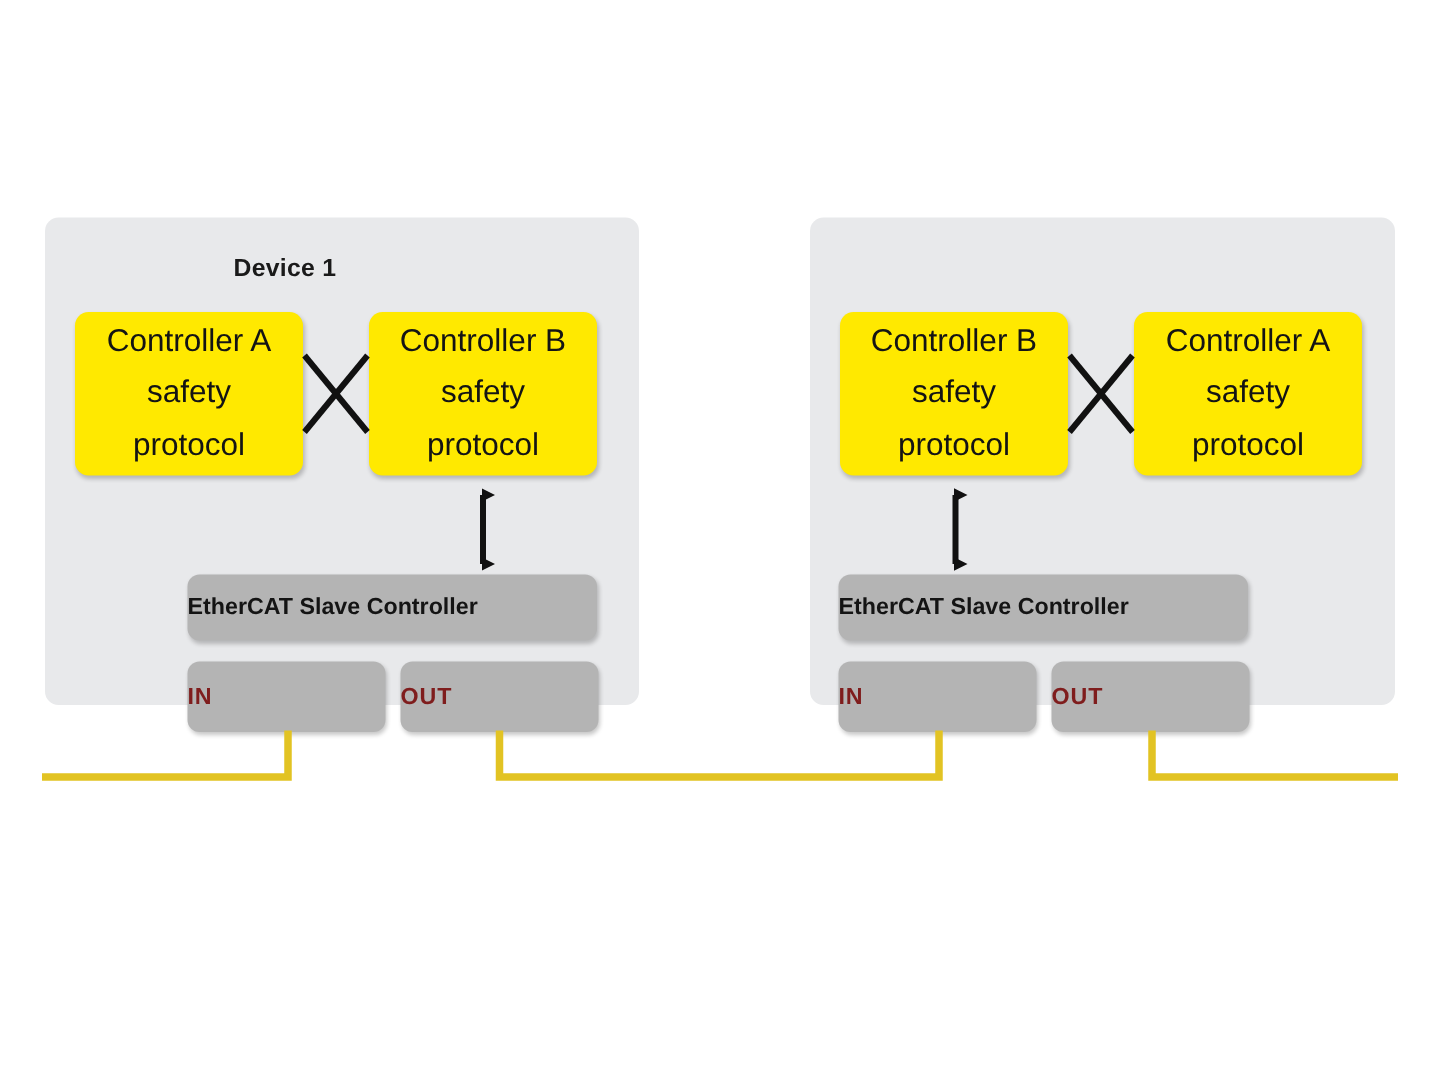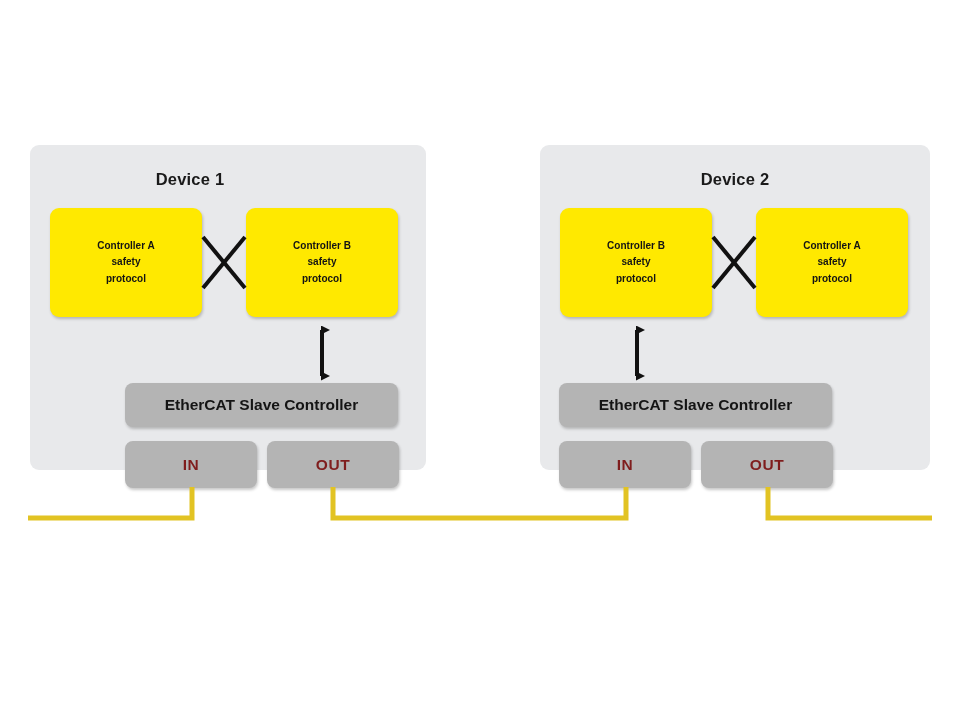--- a/index.html
+++ b/index.html
@@ -36,34 +36,34 @@
     position: absolute;
     background: #ffe900;
     border-radius: 9px;
     display: flex;
     flex-direction: column;
     align-items: center;
     justify-content: center;
     box-shadow: 1px 2px 3px rgba(0,0,0,0.22);
   }
   .ctrl-line {
-    font-size: 10px;
-    font-weight: bold;
+    font-size: 21px;
+    font-weight: normal;
     color: #141414;
     line-height: 1.62;
     text-align: center;
     white-space: nowrap;
   }
   .gray-box {
     position: absolute;
     background: #b4b4b4;
     border-radius: 8px;
     display: flex;
     align-items: center;
-    justify-content: center;
+    justify-content: flex-start;
     box-shadow: 1px 2px 3px rgba(0,0,0,0.22);
   }
   .gray-label {
     font-size: 15.5px;
     font-weight: bold;
     color: #141414;
     white-space: nowrap;
   }
   .io-label {
     font-size: 15.5px;
@@ -116,21 +116,20 @@
   <div class="gray-box" style="left:125px; top:441px; width:132px; height:47px;">
     <span class="io-label">IN</span>
   </div>
 
   <div class="gray-box" style="left:267px; top:441px; width:132px; height:47px;">
     <span class="io-label">OUT</span>
   </div>
 
   <div class="device-panel" style="left:540px; top:145px; width:390px; height:325px;"></div>
 
-  <div class="device-title" style="left:540px; top:170px; width:390px;">Device 2</div>
 
   <div class="ctrl-box" style="left:560px; top:208px; width:152px; height:109px;">
     <div class="ctrl-line">Controller B</div>
     <div class="ctrl-line">safety</div>
     <div class="ctrl-line">protocol</div>
   </div>
 
   <div class="ctrl-box" style="left:756px; top:208px; width:152px; height:109px;">
     <div class="ctrl-line">Controller A</div>
     <div class="ctrl-line">safety</div>

